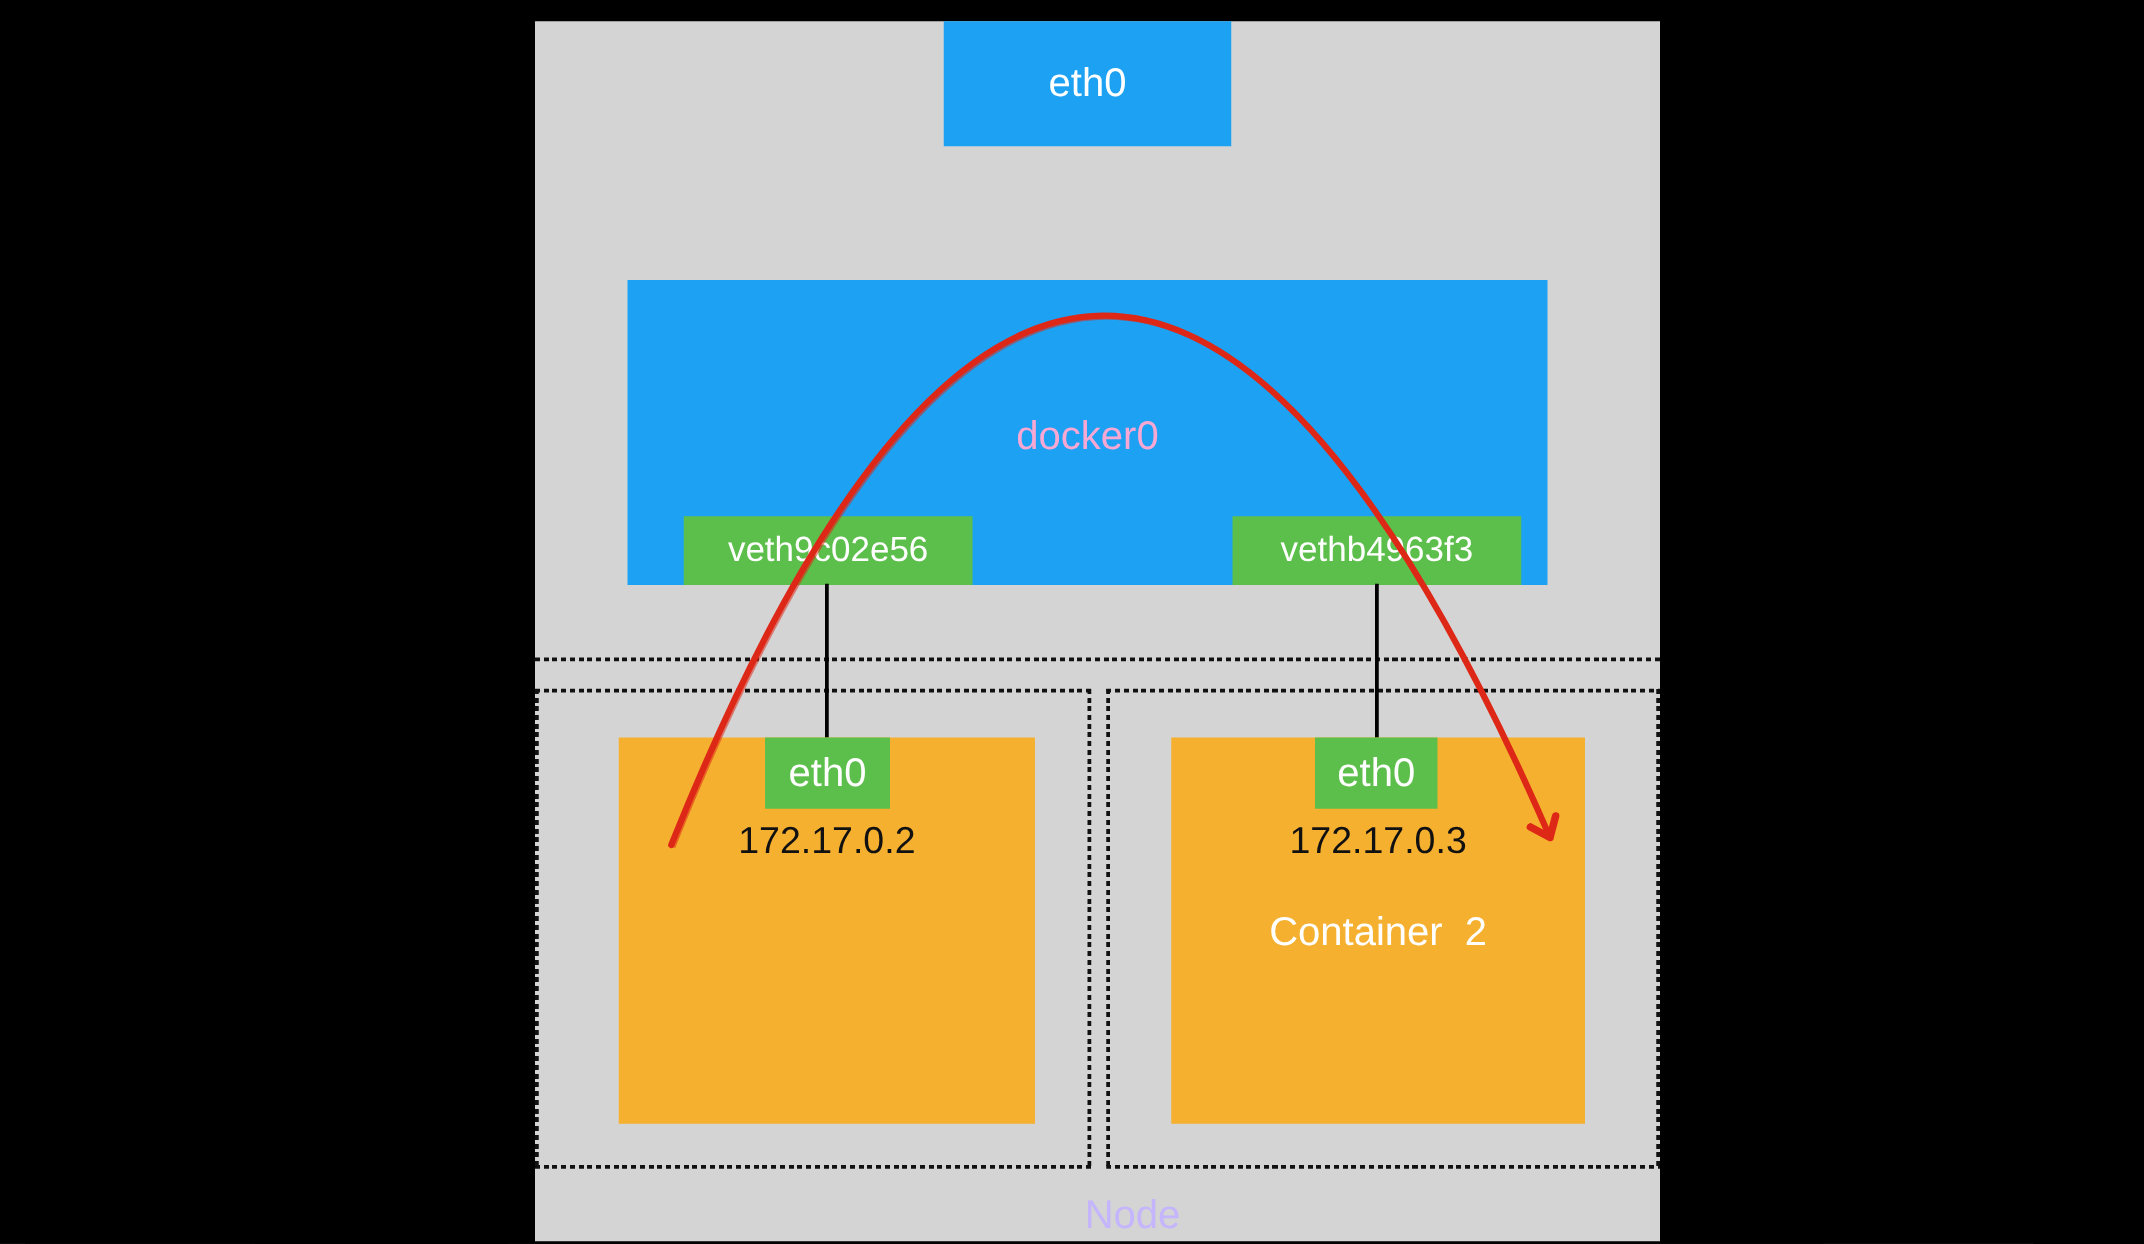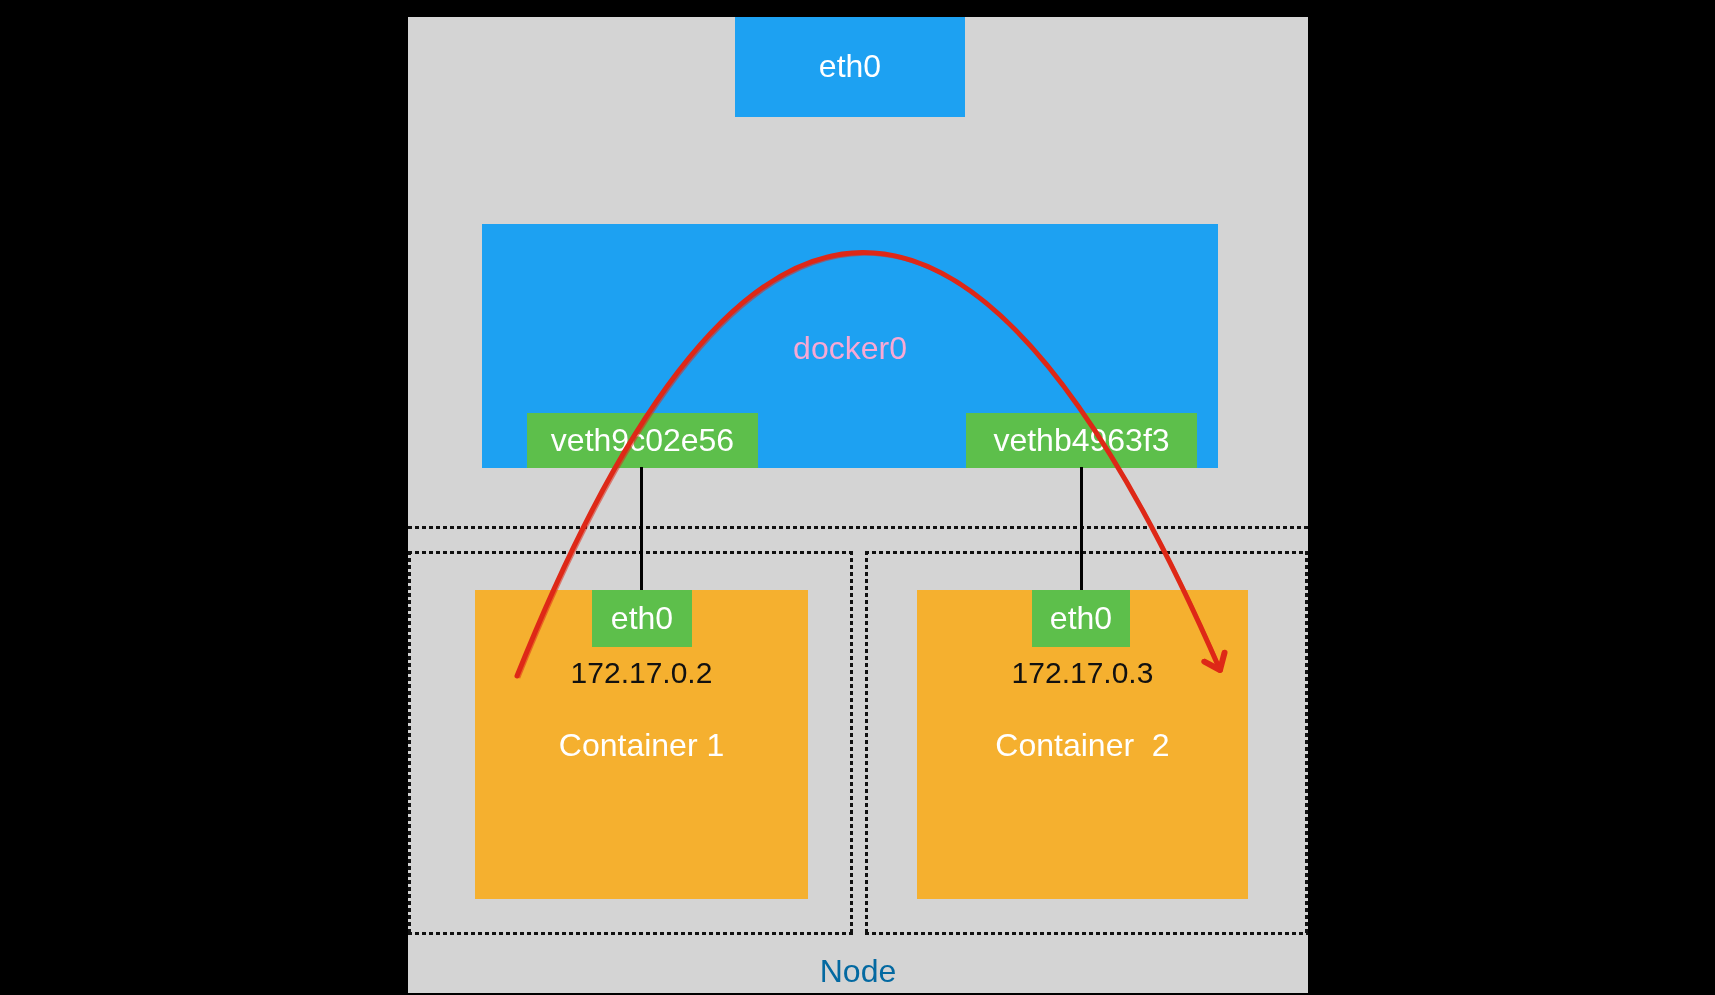--- a/index.html
+++ b/index.html
@@ -1,36 +1,37 @@
 <!DOCTYPE html>
 <html style="--c-blue: #1da1f2; --c-green: #5dbf4b; --c-orange: #f5b02f; --c-gray: #d4d4d4; --c-red: #de2817;"><head>
 <meta charset="utf-8">
 <style>
   html,body{margin:0;padding:0;background:#000;}
   .stage{
     position:relative;width:1439px;height:995px;background:#000;overflow:hidden;
     font-family:"Liberation Sans","DejaVu Sans",sans-serif;
+    margin-left:20px;
   }
   .abs{position:absolute;}
   .node-bg{left:408px;top:17px;width:900px;height:976px;background:var(--c-gray,#d4d4d4);}
   .bluebox{background:var(--c-blue,#1da1f2);display:flex;align-items:center;justify-content:center;}
   .greenbox{background:var(--c-green,#5dbf4b);display:flex;align-items:center;justify-content:center;}
   .orangebox{background:var(--c-orange,#f5b02f);}
   .lbl-light{color:#fff;font-size:32px;line-height:1.1;}
   .lbl-dark{color:#111;font-size:30px;line-height:1.1;}
   .center-text{text-align:center;}
   .host-eth{left:735px;top:17px;width:230px;height:100px;}
   .host-ip{left:633px;top:137px;width:450px;}
   .bridge{left:482px;top:224px;width:736px;height:244px;}
   .bridge-name{left:482px;top:330px;width:736px;}
   .bridge-name span{font-size:32px;color:#f9a8d4;}
   .bridge-ip{left:482px;top:367px;width:736px;}
   .veth-l{left:527px;top:413px;width:231px;height:55px;}
   .veth-r{left:966px;top:413px;width:231px;height:55px;}
-  .veth-l .lbl-light,.veth-r .lbl-light{font-size:32px;}
+  .veth-l .lbl-light,.veth-r .lbl-light{font-size:28px;}
   .dash-h{height:3px;background:repeating-linear-gradient(90deg,#111 0 4px,rgba(0,0,0,0) 4px 7px);}
   .dash-v{width:3px;background:repeating-linear-gradient(180deg,#111 0 4px,rgba(0,0,0,0) 4px 7px);}
   .hostline{left:408px;top:526px;width:900px;}
   .boxA-top{left:408px;top:551px;width:445px;}
   .boxA-right{left:850px;top:551px;height:384px;}
   .boxA-bottom{left:408px;top:932px;width:445px;}
   .boxA-left{left:408px;top:551px;height:384px;}
   .boxB-top{left:865px;top:551px;width:443px;}
   .boxB-right{left:1305px;top:551px;height:384px;}
   .boxB-bottom{left:865px;top:932px;width:443px;}
@@ -40,21 +41,21 @@
   .conn2{left:1080px;}
   .cont1{left:475px;top:590px;width:333px;height:309px;}
   .cont2{left:917px;top:590px;width:331px;height:309px;}
   .c1-eth{left:592px;top:590px;width:100px;height:57px;}
   .c2-eth{left:1032px;top:590px;width:98px;height:57px;}
   .c1-ip{left:475px;top:656px;width:333px;}
   .c2-ip{left:917px;top:656px;width:331px;}
   .c-name{color:#fff;font-size:32px;white-space:pre;}
   .c1-name{left:475px;top:727px;width:333px;}
   .c2-name{left:917px;top:727px;width:331px;}
-  .node-label{left:408px;top:953px;width:900px;color:#0369a1;font-size:32px;}
+  .node-label{left:408px;top:953px;width:900px;color:#c4b5fd;font-size:32px;padding-left:28px;}
   .arrow-svg{left:0;top:0;width:1715px;height:995px;pointer-events:none;}
 </style>
 </head>
 <body>
 
 <div class="stage">
 
   <div class="abs node-bg"></div>
 
   <div class="abs bluebox host-eth">
@@ -84,21 +85,20 @@
   <div class="abs dash-v boxB-left"></div>
 
   <div class="abs conn conn1"></div>
   <div class="abs conn conn2"></div>
 
   <div class="abs orangebox cont1"></div>
   <div class="abs greenbox c1-eth">
     <span class="lbl-light">eth0</span>
   </div>
   <div class="abs center-text c1-ip lbl-dark">172.17.0.2</div>
-  <div class="abs center-text c1-name c-name">Container 1</div>
 
   <div class="abs orangebox cont2"></div>
   <div class="abs greenbox c2-eth">
     <span class="lbl-light">eth0</span>
   </div>
   <div class="abs center-text c2-ip lbl-dark">172.17.0.3</div>
   <div class="abs center-text c2-name c-name">Container  2</div>
 
   <div class="abs center-text node-label">Node</div>
 

